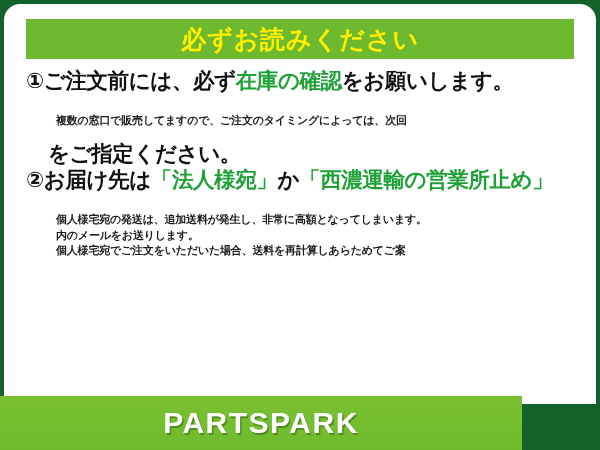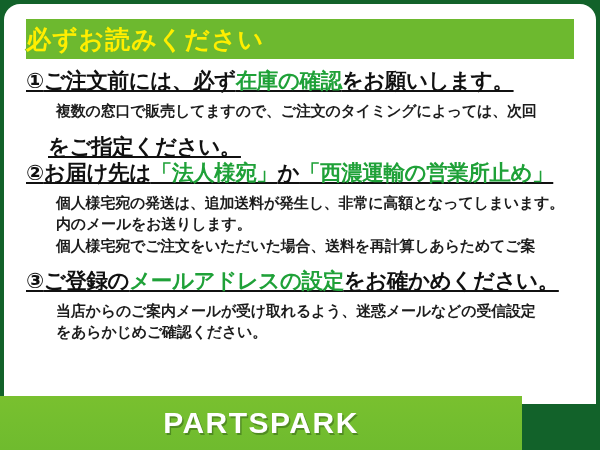--- a/index.html
+++ b/index.html
@@ -36,20 +36,21 @@
     padding: 15px 22px 0 22px;
     overflow: hidden;
   }
 
   
   #header-band {
     height: 40px;
     background: #6db92f;
     display: flex;
     align-items: center;
+    justify-content: center;
     margin-bottom: 9px;
   }
   #header-title {
     color: #ffee00;
     font-size: 25px;
     font-weight: bold;
     letter-spacing: 1px;
     line-height: 1;
     text-shadow:
       -1px 0 #6db92f, 1px 0 #6db92f,
@@ -60,36 +61,35 @@
   .notice-item {
     margin-bottom: 7px;
   }
   .item-heading {
     font-size: 21.5px;
     font-weight: bold;
     color: #111111;
     line-height: 1.22;
     letter-spacing: -0.4px;
     white-space: nowrap;
-    text-decoration: underline;
   }
   .item-heading .hl {
     color: #1fa138;
   }
   .heading-line-2 {
     padding-left: 22px;
   }
   .item-body {
-    font-size: 15px;
+    font-size: 11px;
     font-weight: bold;
     color: #1c1c1c;
     line-height: 1.42;
     letter-spacing: -0.2px;
     padding-left: 30px;
-    margin-top: 6px;
+    margin-top: 19px;
     white-space: nowrap;
   }
   .item-body .body-line {
     display: block;
   }
 
   
   #notice-item-1 { margin-top: 2px; }
   #notice-item-2 { margin-top: 12px; }
   #notice-item-3 { margin-top: 12px; }
@@ -142,29 +142,20 @@
       <div class="item-heading">
         <span>②</span><span>お届け先は</span><span class="hl">「法人様宛」</span><span>か</span><span class="hl">「西濃運輸の営業所止め」</span>
       </div>
       <div class="item-body">
         <span class="body-line">個人様宅宛の発送は、追加送料が発生し、非常に高額となってしまいます。</span>
         <span class="body-line">内のメールをお送りします。</span>
         <span class="body-line">個人様宅宛でご注文をいただいた場合、送料を再計算しあらためてご案</span>
       </div>
     </div>
 
-    <div class="notice-item" id="notice-item-3">
-      <div class="item-heading">
-        <span>③</span><span>ご登録の</span><span class="hl">メールアドレスの設定</span><span>をお確かめください。</span>
-      </div>
-      <div class="item-body">
-        <span class="body-line">当店からのご案内メールが受け取れるよう、迷惑メールなどの受信設定</span>
-        <span class="body-line">をあらかじめご確認ください。</span>
-      </div>
-    </div>
 
   </div>
 
   <div id="footer-bar">
     <span id="brand-logo">PARTSPARK</span>
   </div>
 
 </div>
 
 </body></html>

